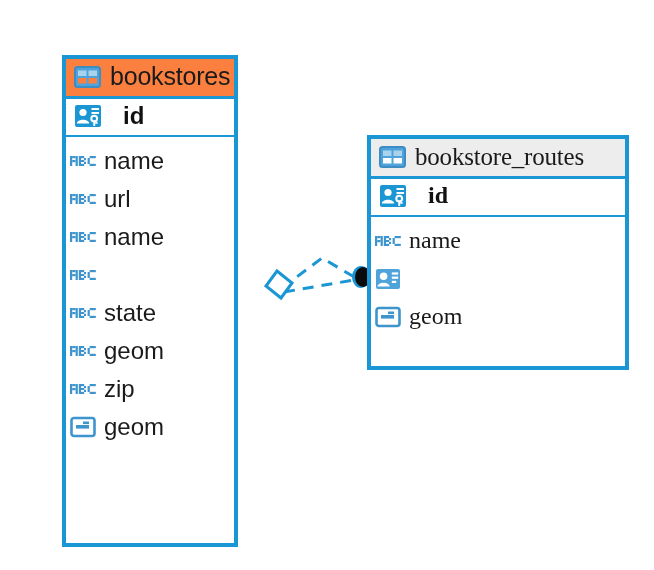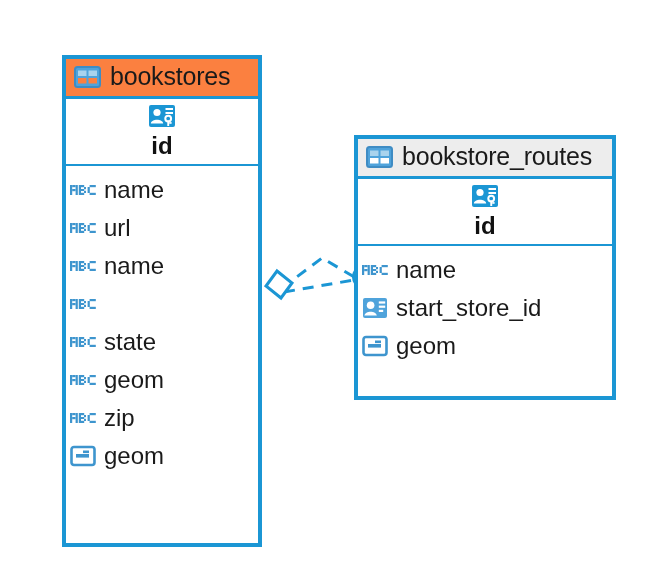--- a/index.html
+++ b/index.html
@@ -44,23 +44,22 @@
     letter-spacing: -0.2px;
     white-space: nowrap;
     line-height: 1.1;
   }
 
   .pk-row {
     display: flex;
     align-items: center;
     box-sizing: border-box;
     padding: 4px 8px 6px 8px;
-    gap: 4px;
+    gap: 21px;
     border-bottom: 2px solid #1B96D4;
-    flex-direction: column;
   }
   .pk-label {
     font-size: 24px;
     font-weight: bold;
     color: #111111;
     line-height: 1.05;
   }
 
   .field-list {
     padding: 5px 0 6px 0;
@@ -109,21 +108,21 @@
     <g>
       <polygon points="277,271 292,283 281,298 266,286" fill="#FFFFFF" stroke="#1B96D4" stroke-width="3" stroke-linejoin="miter"></polygon>
     </g>
 
     <g>
       <ellipse cx="361" cy="277" rx="9" ry="11" fill="#1B96D4"></ellipse>
       <ellipse cx="363" cy="277" rx="8" ry="10" fill="#0B0B0B"></ellipse>
     </g>
   </svg>
 
-  <div class="entity" style="left:62px; top:55px; width:200px; height:492px;">
+  <div class="entity" style="left:62px; top:55px; width:176px; height:492px;">
 
     <div class="entity-header accent">
       <span class="icon">
         <svg width="27" height="22" viewBox="0 0 27 22">
           <rect x="1" y="1" width="25" height="20" rx="2.5" fill="#4FA3DB" stroke="#3E8CC4" stroke-width="2"></rect>
           <rect x="4" y="4.5" width="8.5" height="5.5" fill="#A9D3ED"></rect>
           <rect x="14.5" y="4.5" width="8.5" height="5.5" fill="#A9D3ED"></rect>
           <rect x="4" y="12" width="8.5" height="5.5" fill="#FB8040"></rect>
           <rect x="14.5" y="12" width="8.5" height="5.5" fill="#FB8040"></rect>
         </svg>
@@ -318,21 +317,21 @@
             <rect x="6" y="9" width="13" height="3.6" fill="#3E95CE"></rect>
             <rect x="13" y="5.5" width="6" height="2.6" fill="#3E95CE"></rect>
           </svg>
         </span>
         <span class="field-label">geom</span>
       </div>
 
     </div>
   </div>
 
-  <div class="entity" style="left:354px; top:135px; width:262px; height:265px;">
+  <div class="entity" style="left:367px; top:135px; width:262px; height:235px;font-family:Liberation Serif, serif;">
 
     <div class="entity-header plain">
       <span class="icon">
         <svg width="27" height="22" viewBox="0 0 27 22">
           <rect x="1" y="1" width="25" height="20" rx="2.5" fill="#4FA3DB" stroke="#3E8CC4" stroke-width="2"></rect>
           <rect x="4" y="4.5" width="8.5" height="5.5" fill="#A9D3ED"></rect>
           <rect x="14.5" y="4.5" width="8.5" height="5.5" fill="#A9D3ED"></rect>
           <rect x="4" y="12" width="8.5" height="5.5" fill="#FFFFFF"></rect>
           <rect x="14.5" y="12" width="8.5" height="5.5" fill="#FFFFFF"></rect>
         </svg>
@@ -385,21 +384,20 @@
         <span class="icon">
           <svg width="26" height="24" viewBox="0 0 26 24">
             <rect x="1" y="2" width="24" height="20" rx="2" fill="#4FA3DB"></rect>
             <circle cx="8.6" cy="9.2" r="3.8" fill="#FFFFFF"></circle>
             <path d="M2.4 19.6 C3.1 14.3 14.1 14.3 14.8 19.6 Z" fill="#FFFFFF"></path>
             <rect x="16.8" y="5.4" width="6.4" height="2.2" fill="#FFFFFF"></rect>
             <rect x="16.8" y="9.6" width="6.4" height="2.2" fill="#FFFFFF"></rect>
             <rect x="16.8" y="13.8" width="4.4" height="2.2" fill="#FFFFFF"></rect>
           </svg>
         </span>
-        <span class="field-label">start_store_id</span>
       </div>
 
 
       <div class="field-row">
         <span class="icon">
           <svg width="26" height="22" viewBox="0 0 26 22">
             <rect x="1.5" y="2" width="23" height="18" rx="2.5" fill="#FFFFFF" stroke="#3E95CE" stroke-width="2.6"></rect>
             <rect x="6" y="9" width="13" height="3.6" fill="#3E95CE"></rect>
             <rect x="13" y="5.5" width="6" height="2.6" fill="#3E95CE"></rect>
           </svg>

